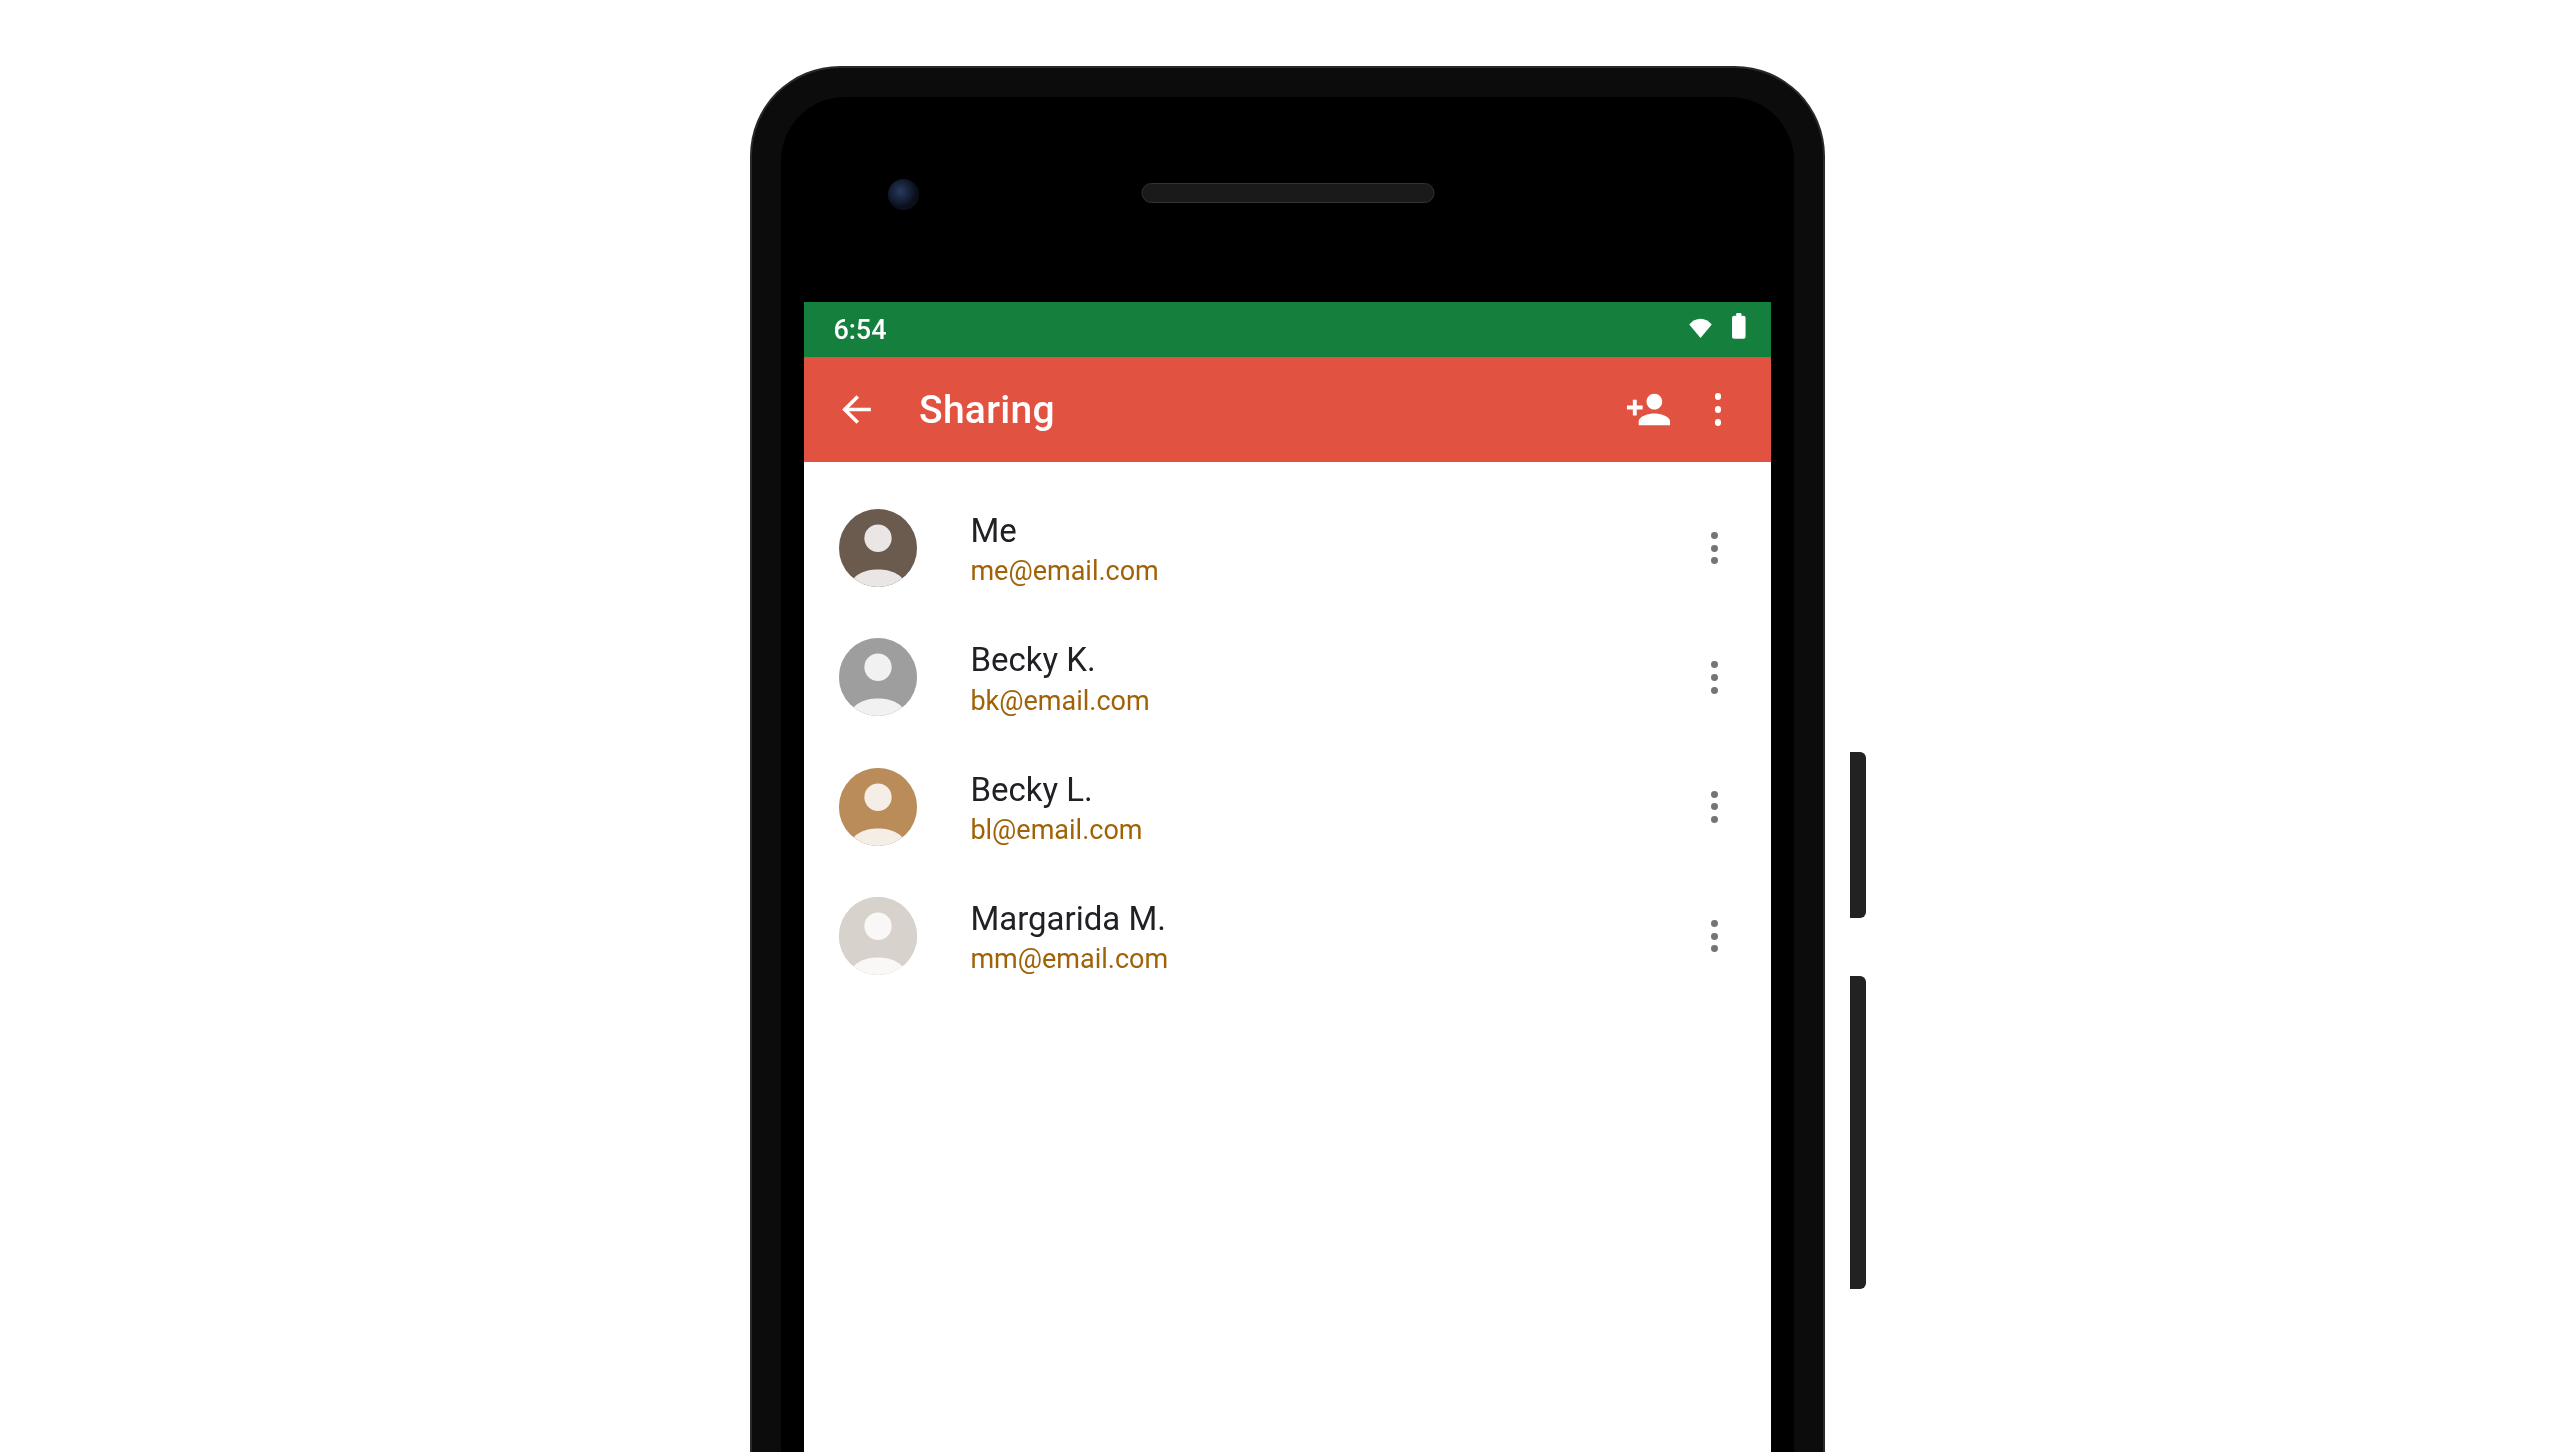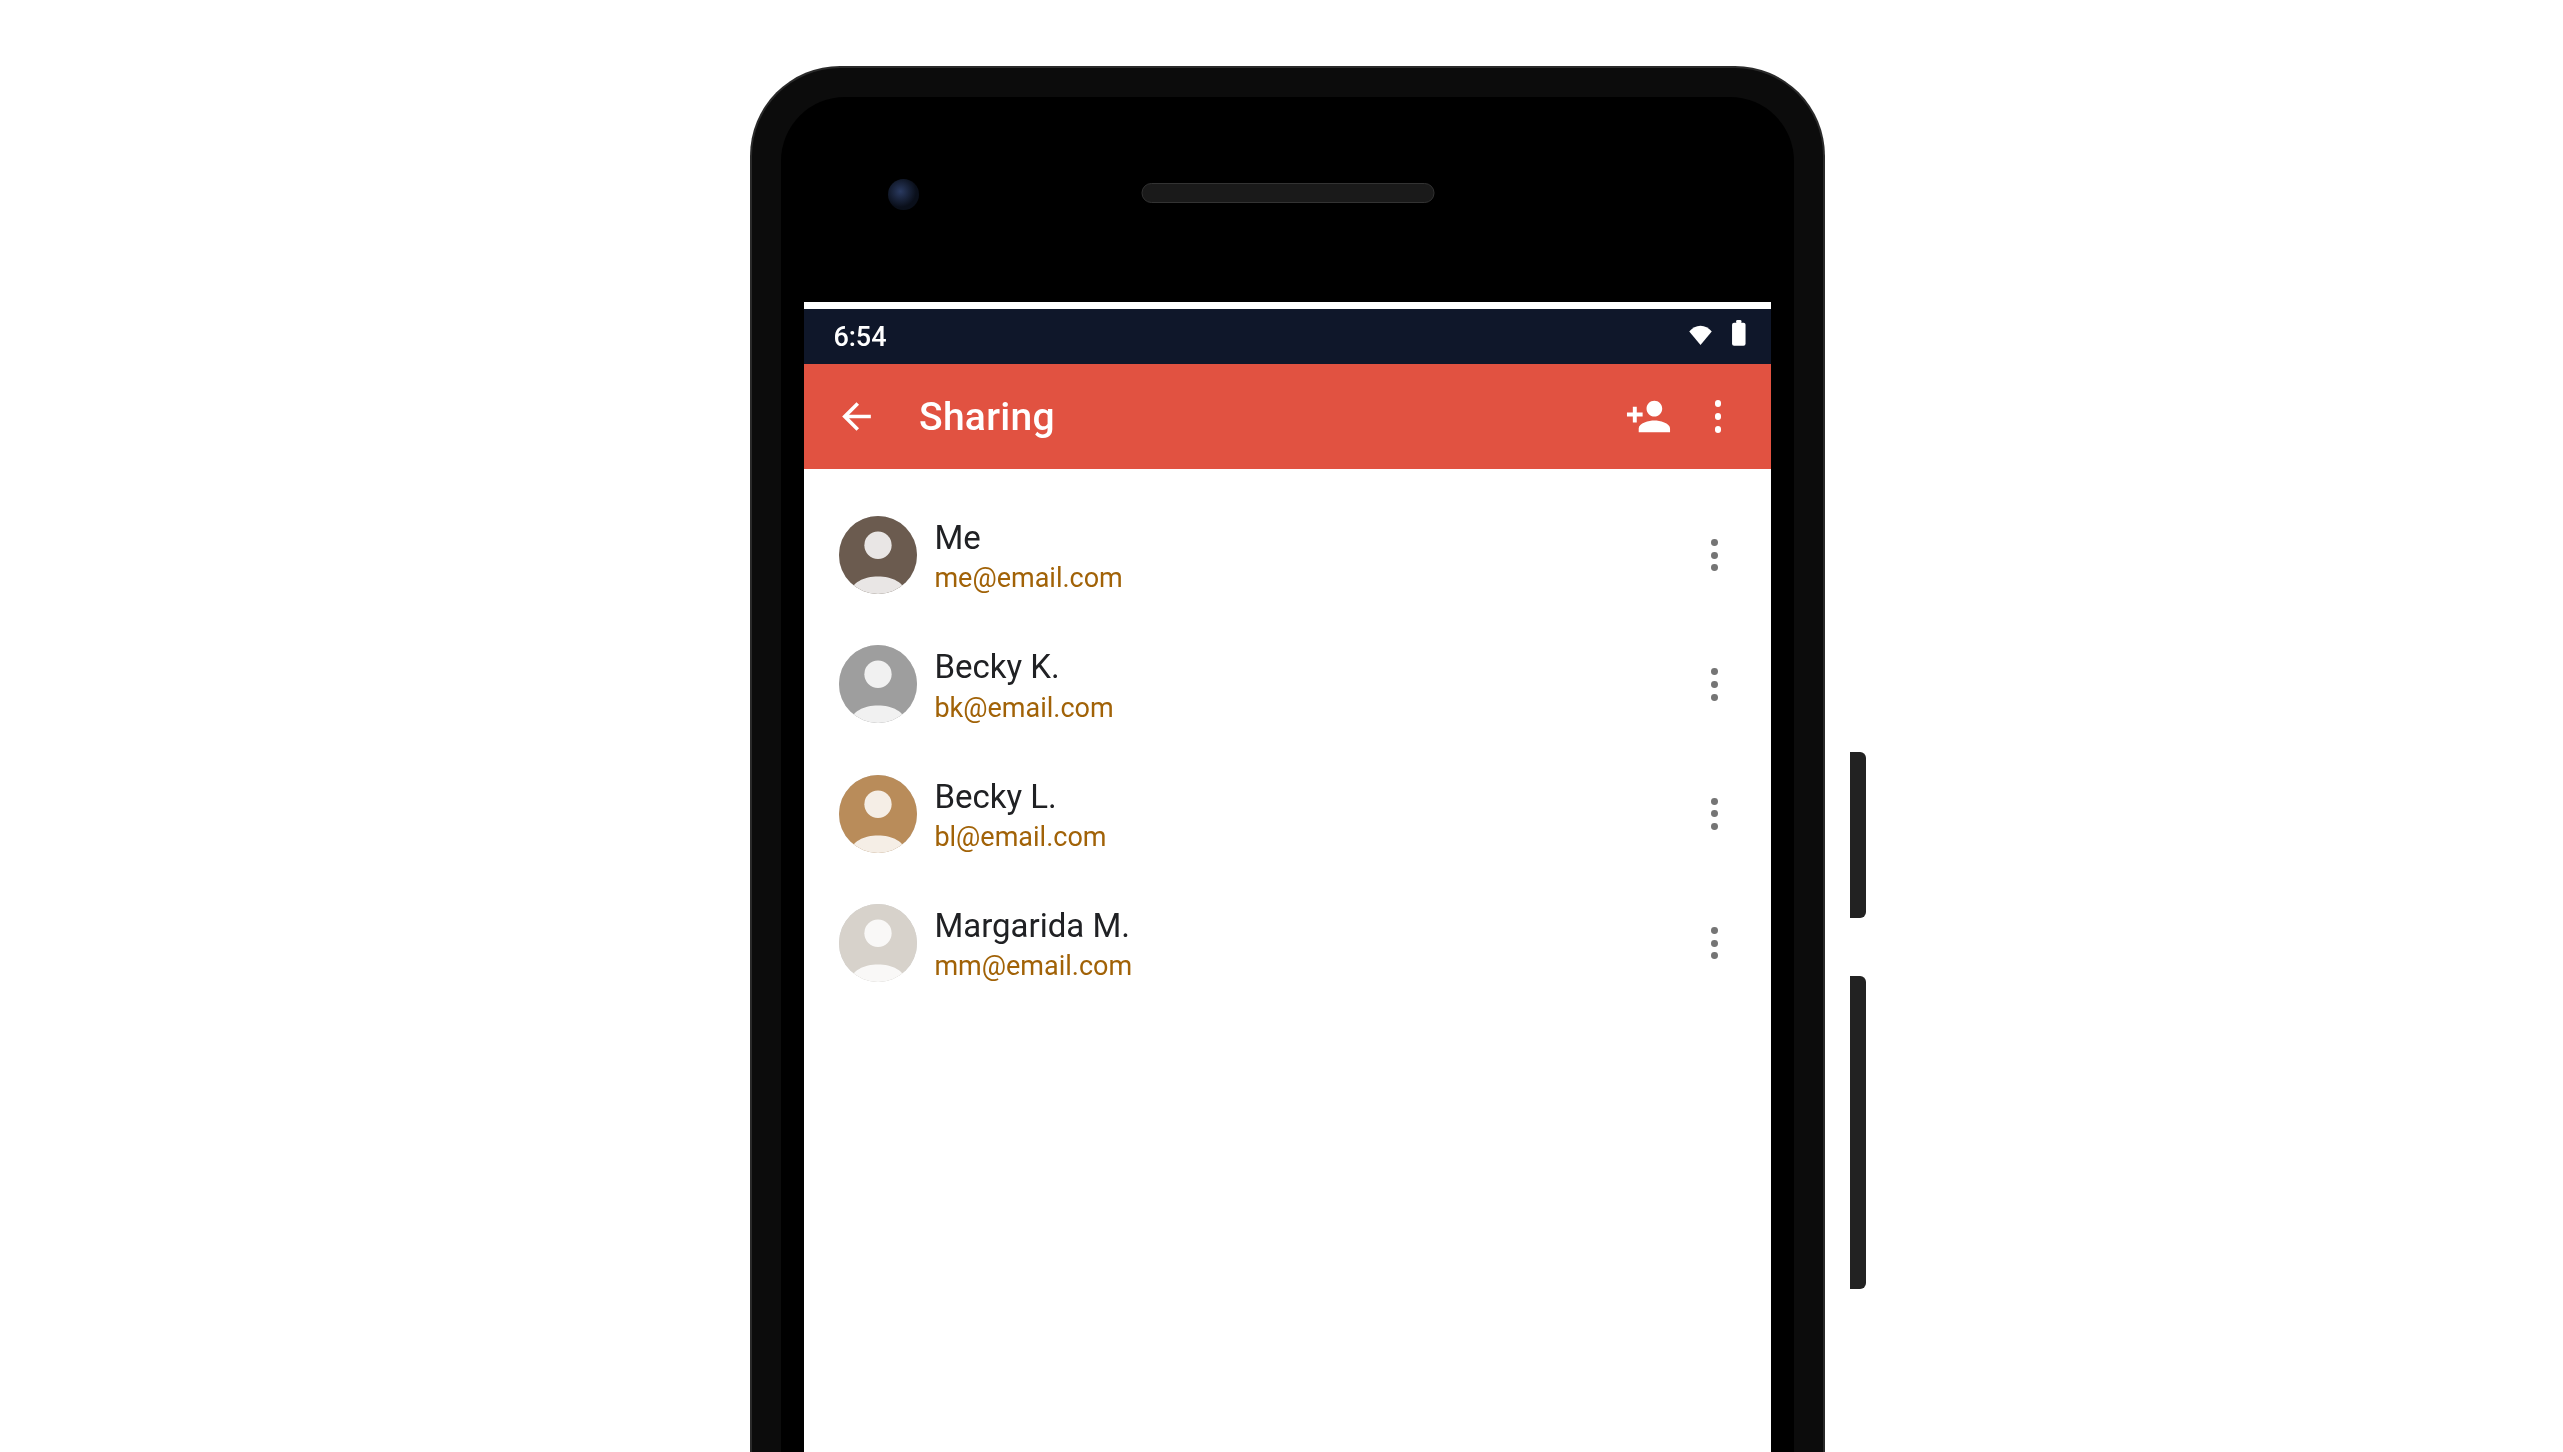--- a/index.html
+++ b/index.html
@@ -64,29 +64,28 @@
     position: absolute;
     top: 205px;
     left: 23.4px;
     right: 23.4px;
     bottom: 0;
     background: #fff;
     overflow: hidden;
   }
   .status-bar {
     height: 55px;
-    background: #0f172a;
+    background: #15803d;
     display: flex;
     align-items: center;
     justify-content: space-between;
     padding: 0 23.4px 0 29px;
     color: #fff;
     font-size: 27px;
     font-weight: 500;
-    margin-top: 7px;
   }
   .status-right { display: flex; align-items: center; gap: 15.6px; }
   .app-bar {
     height: 105px;
     background: #e15241;
     display: flex;
     align-items: center;
     padding: 0 17.6px;
     color: #fff;
   }
@@ -124,21 +123,21 @@
     background: #ccc;
     display: flex;
     align-items: center;
     justify-content: center;
     color: #fff;
     font-size: 33px;
     font-weight: 500;
     overflow: hidden;
   }
   .avatar svg { width: 100%; height: 100%; }
-  .row-text { margin-left: 17px; flex: 1; min-width: 0; }
+  .row-text { margin-left: 53px; flex: 1; min-width: 0; }
   .row-name { font-size: 33px; color: #202124; font-weight: 400; line-height: 1.35; }
   .row-email { font-size: 27px; color: #a16207; margin-top: 2px; }
   .row-menu {
     width: 59px; height: 59px;
     display: flex; align-items: center; justify-content: center;
     cursor: pointer; color: #757575;
   }
   .dots { display: flex; flex-direction: column; gap: 5.9px; }
   .dots span { width: 6.8px; height: 6.8px; background: currentColor; border-radius: 50%; }
 </style>

